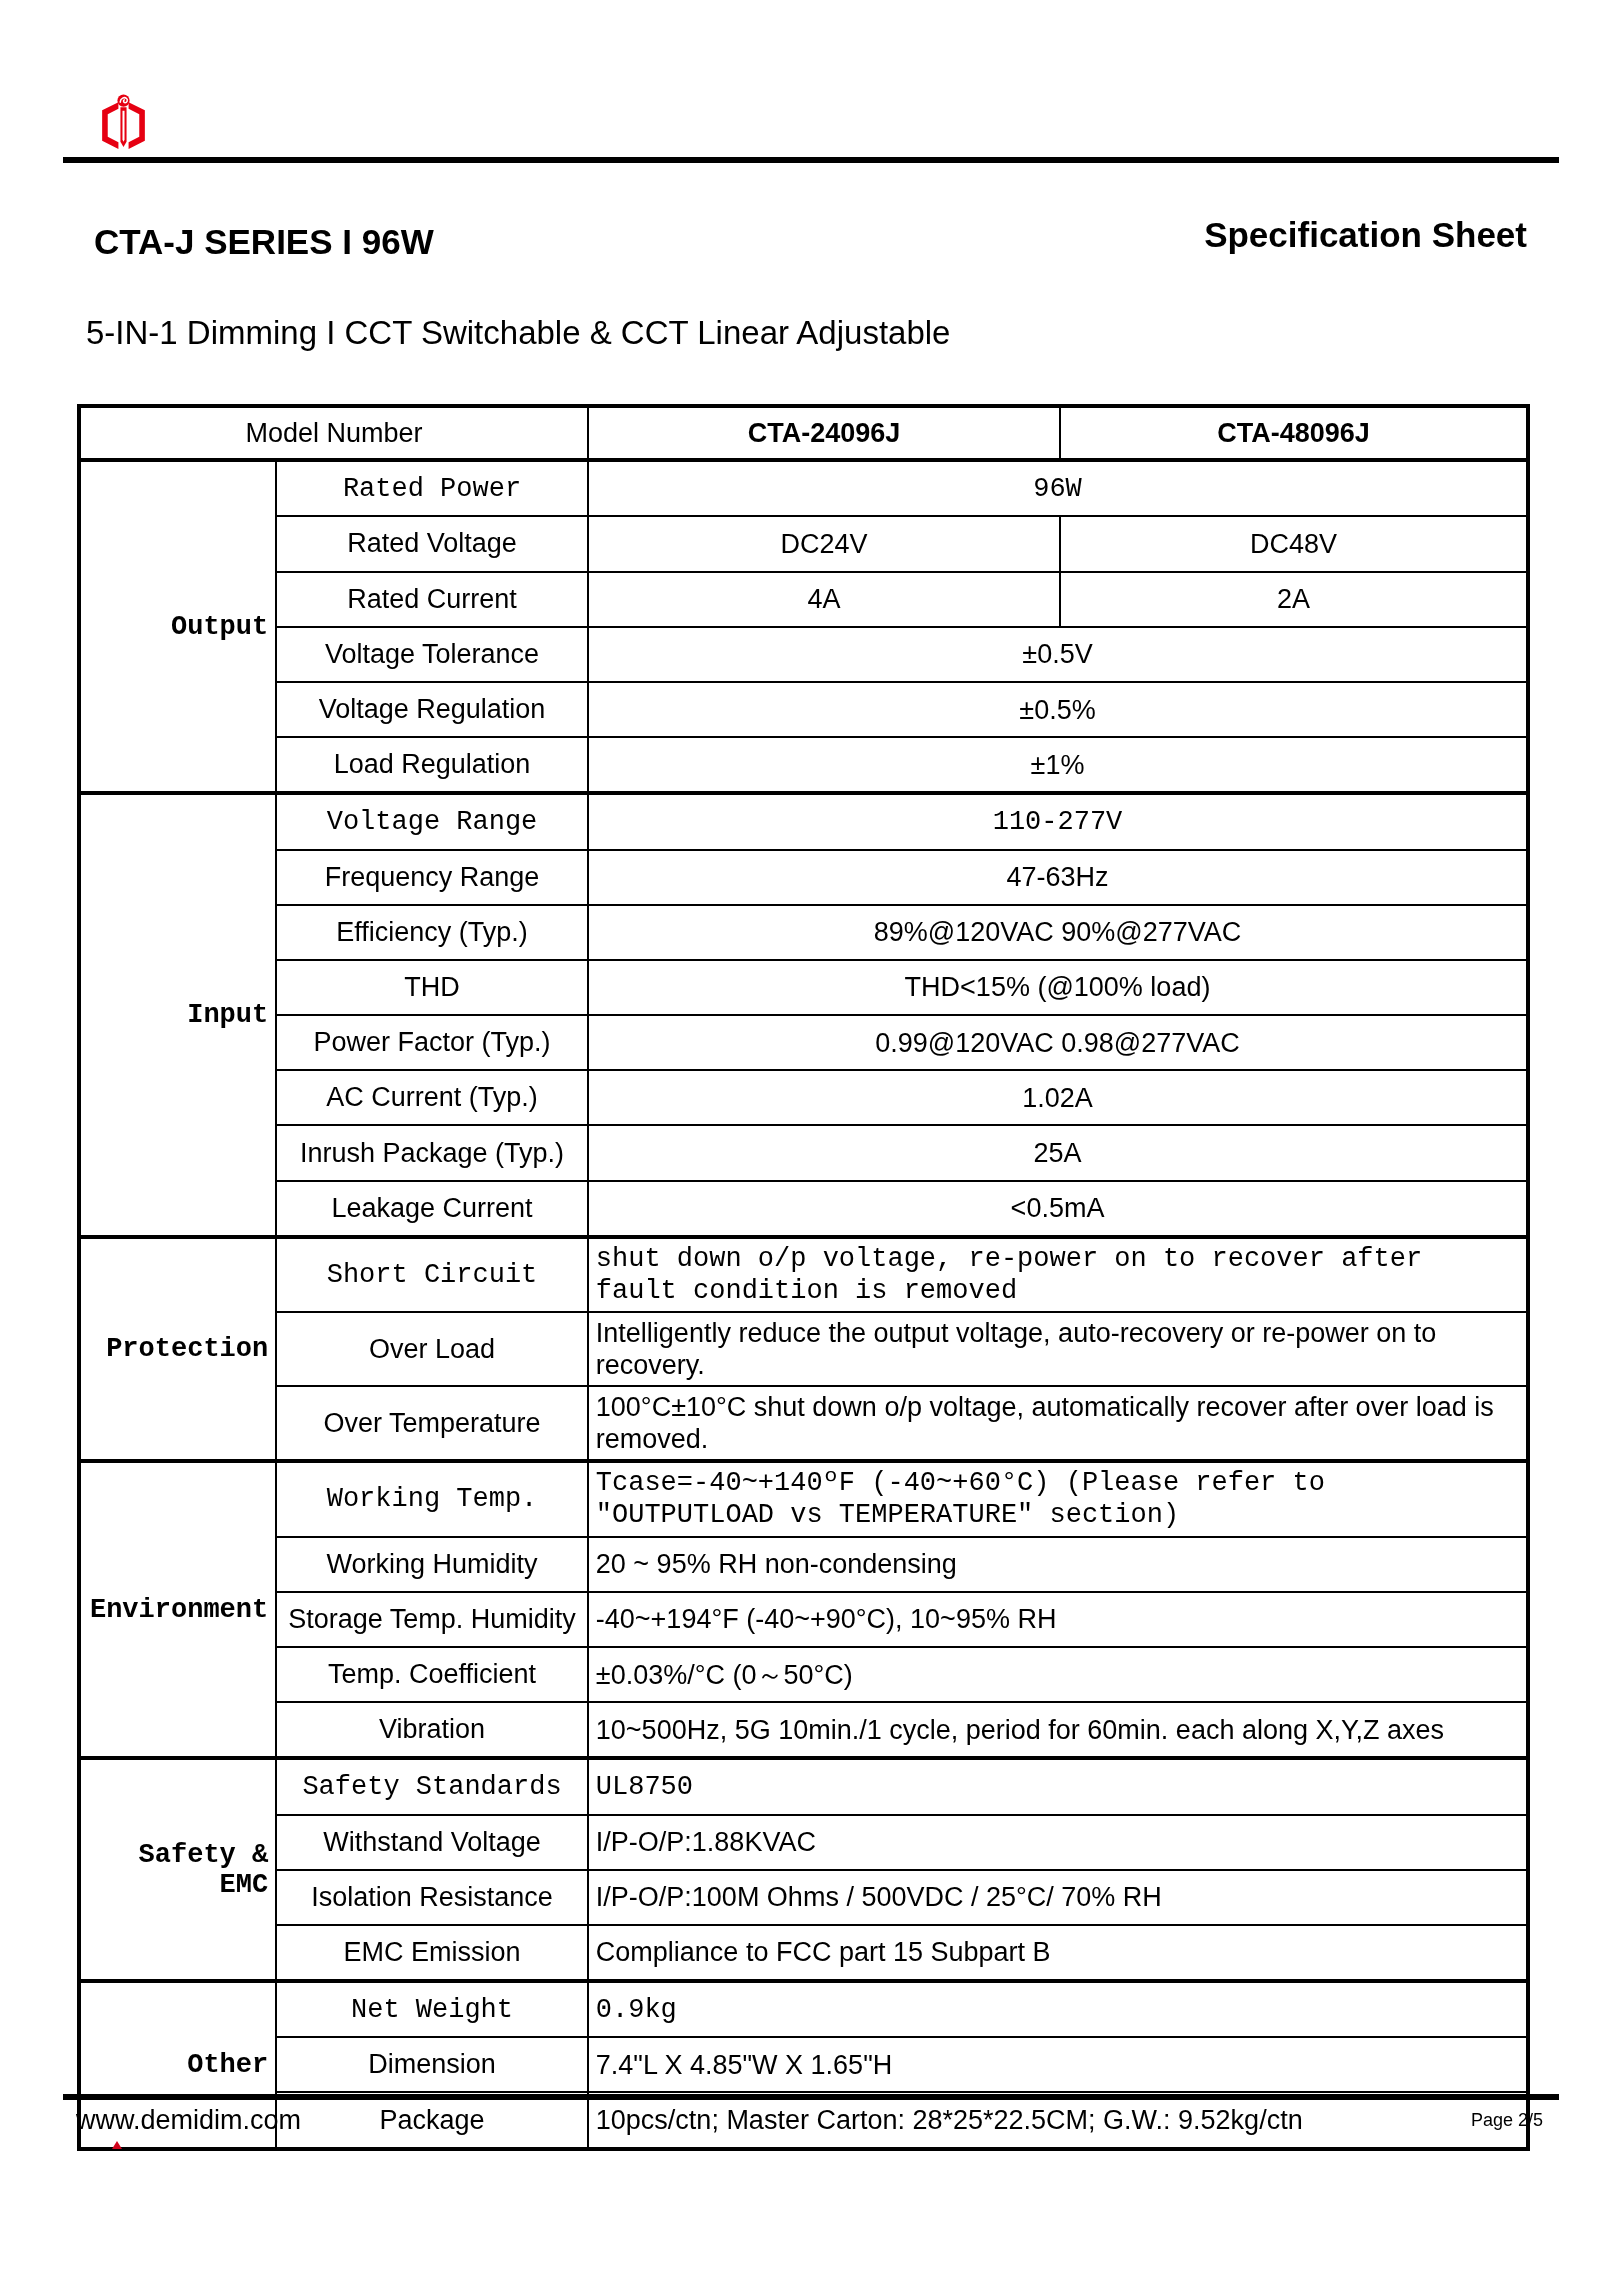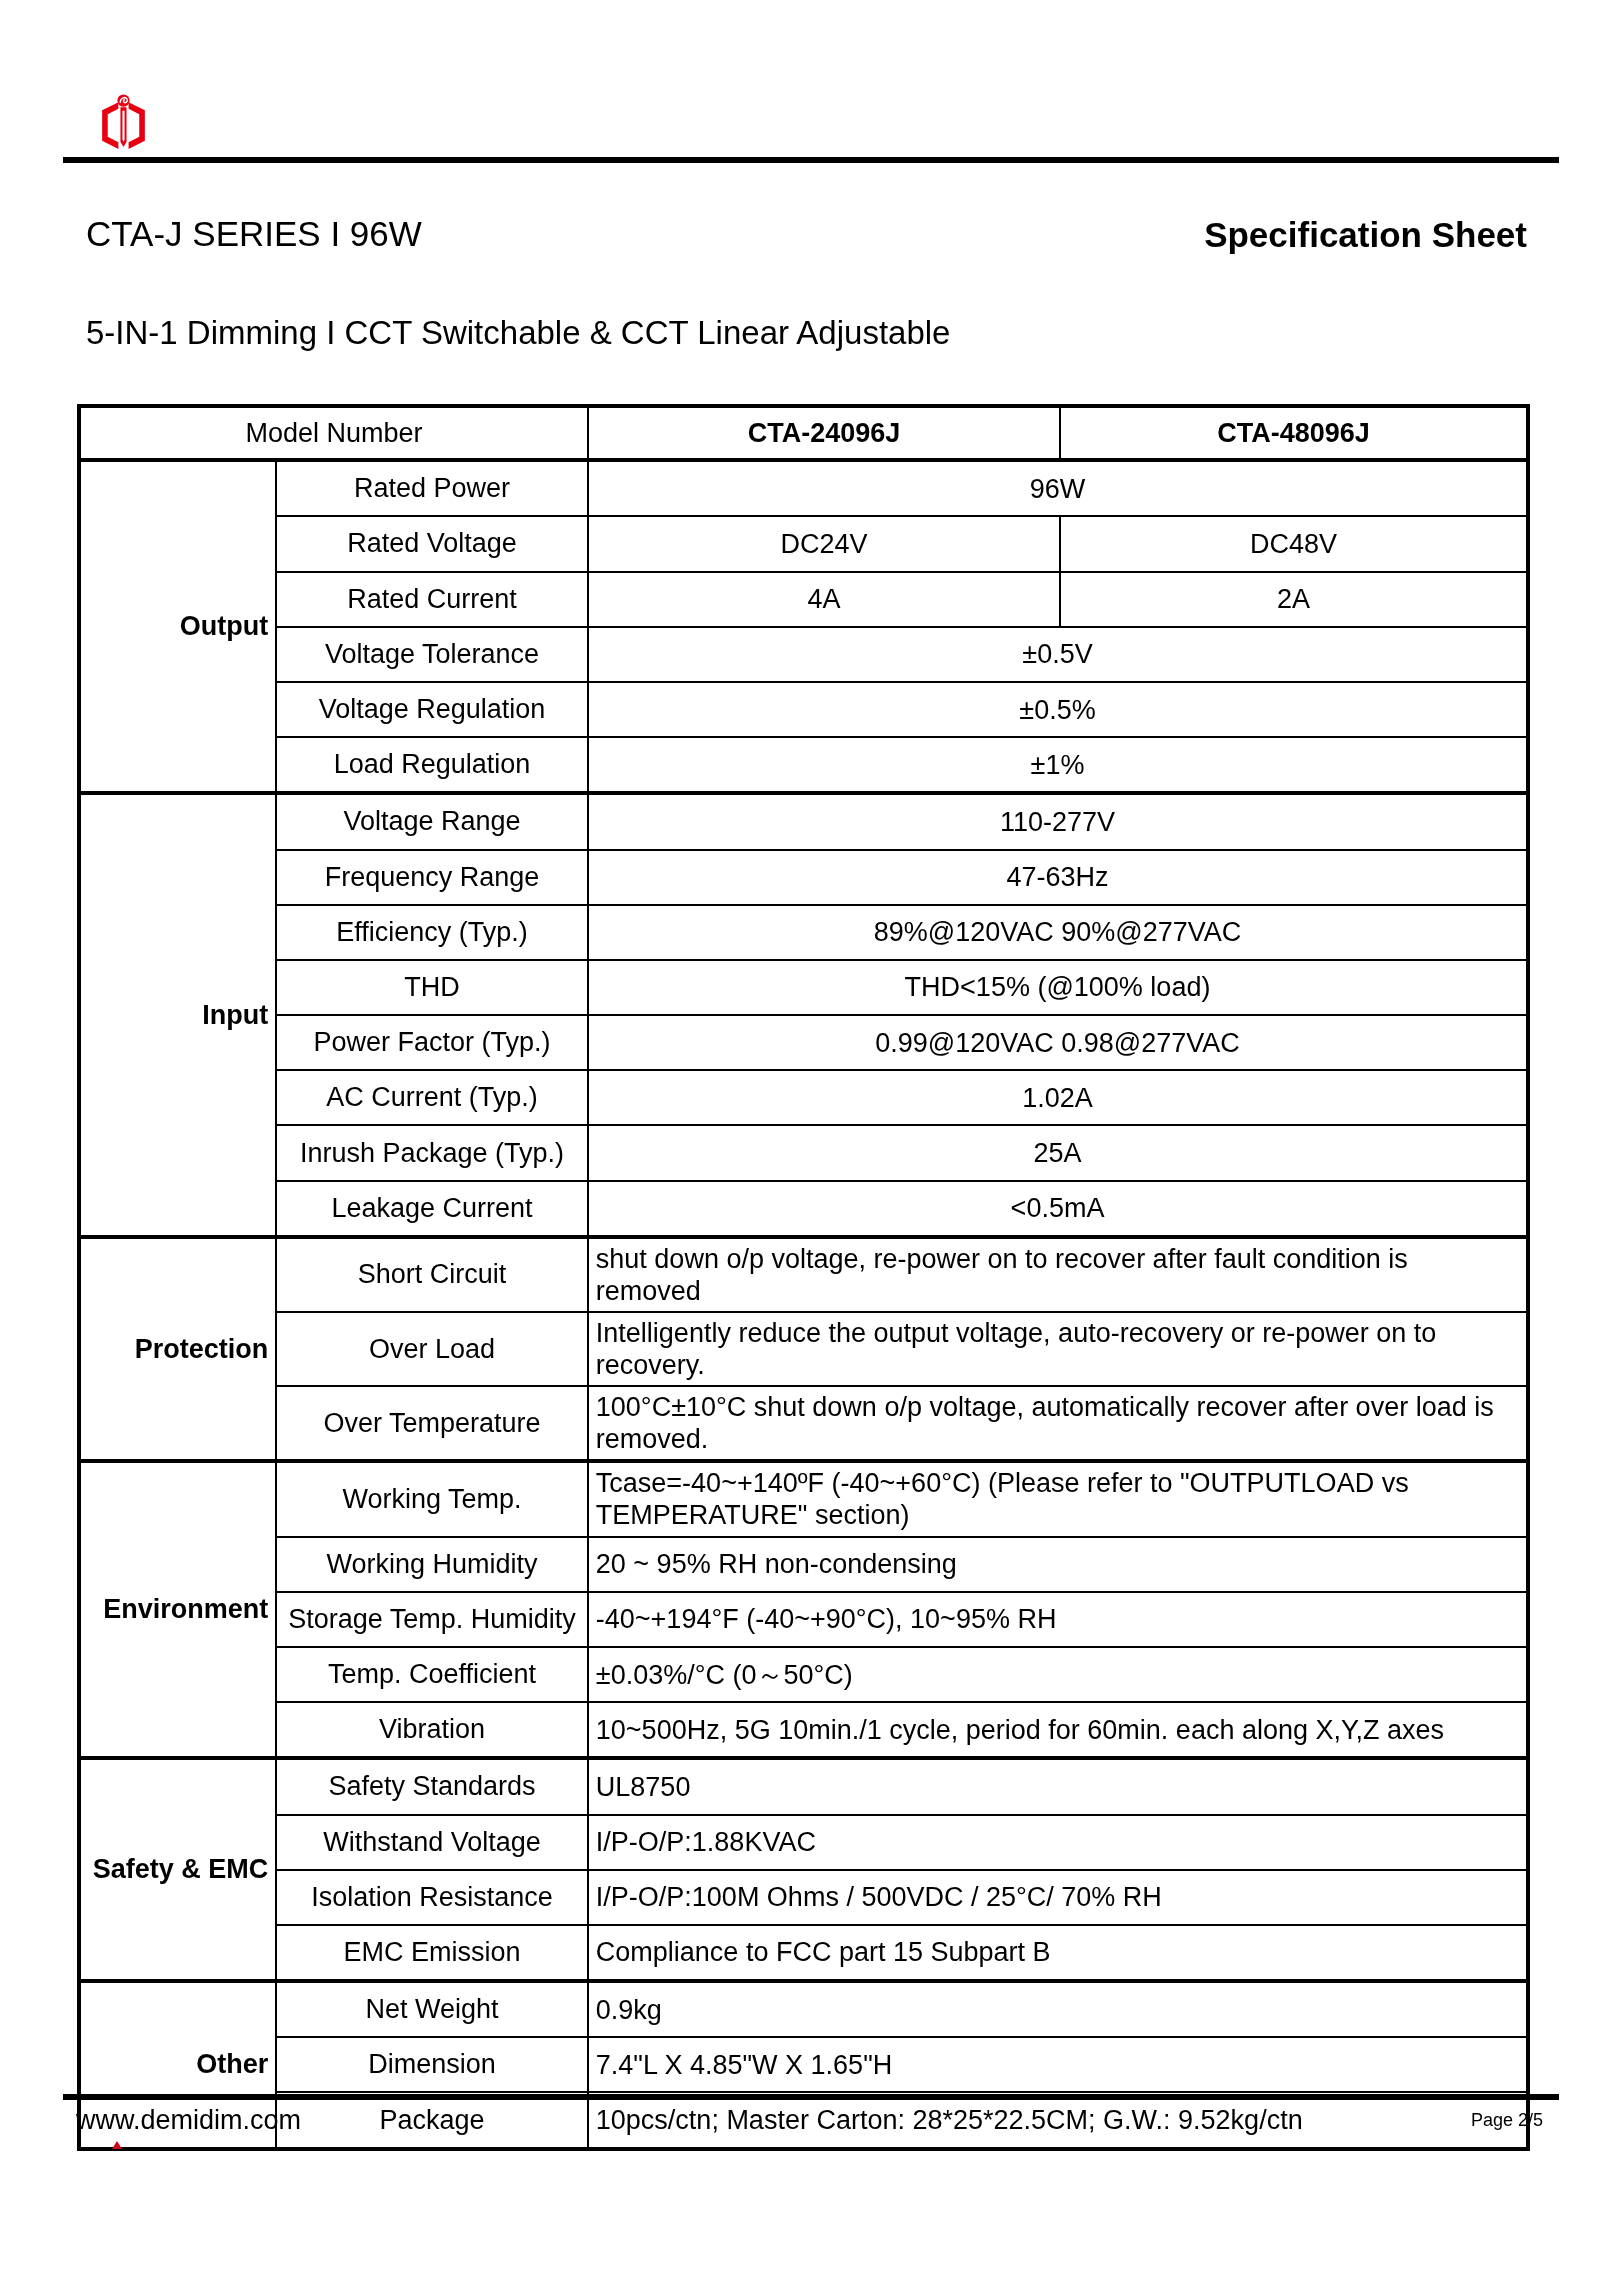--- a/index.html
+++ b/index.html
@@ -14,42 +14,42 @@
   }
   
   .logo{position:absolute;left:97px;top:94px;width:53px;height:60px;}
   .company{
     position:absolute;left:164px;top:102px;
     font-size:31px;font-weight:bold;letter-spacing:0px;line-height:38px;
   }
   .header-rule{position:absolute;left:63px;top:157px;width:1496px;height:6.1px;background:#000;}
   
   .series-title{
-    position:absolute;left:86px;top:213px;margin:0;
-    font-size:35px;font-weight:normal;line-height:41px;
+    position:absolute;left:86px;top:213px;margin:8px;
+    font-size:35px;font-weight:bold;line-height:41px;
   }
   .sheet-label{
     position:absolute;right:96px;top:214px;
     font-size:35px;font-weight:bold;line-height:41px;
   }
   .subtitle1{position:absolute;left:86px;top:266px;font-size:33px;line-height:38px;}
   .subtitle2{position:absolute;left:86px;top:314px;font-size:33px;line-height:38px;}
   
   table.spec{
     position:absolute;left:77px;top:404px;
     width:1449px;table-layout:fixed;
     border-collapse:collapse;border:4.1px solid #000;
   }
   table.spec td{
     border-top:2.7px solid #000;
     font-size:27px;vertical-align:middle;
     padding:4.1px 6.8px;
     overflow:hidden;
   }
-  tr.gb > td{border-top:4.8px solid #000;}          
+  tr.gb > td{border-top:4.8px solid #000;font-family:Liberation Mono, monospace;}          
   tr.h  > td{border-top:none;height:42px;}        
   td.mhead{text-align:center;border-right:2px solid #000;}
   td.model{text-align:center;font-weight:bold;}
   td.cat{border-right:2px solid #000;font-weight:bold;text-align:right;padding:4.1px 2.7px;}
   td.attr{border-right:2px solid #000;text-align:center;padding:4.1px 5.5px;}
   td.vr{border-right:2px solid #000;}
   td.val{line-height:32px;padding:4.1px 9.5px;}
   td.c{text-align:center;margin-left:20px;}
   td.l{text-align:left;}
   tr.s > td{height:45px;}    

